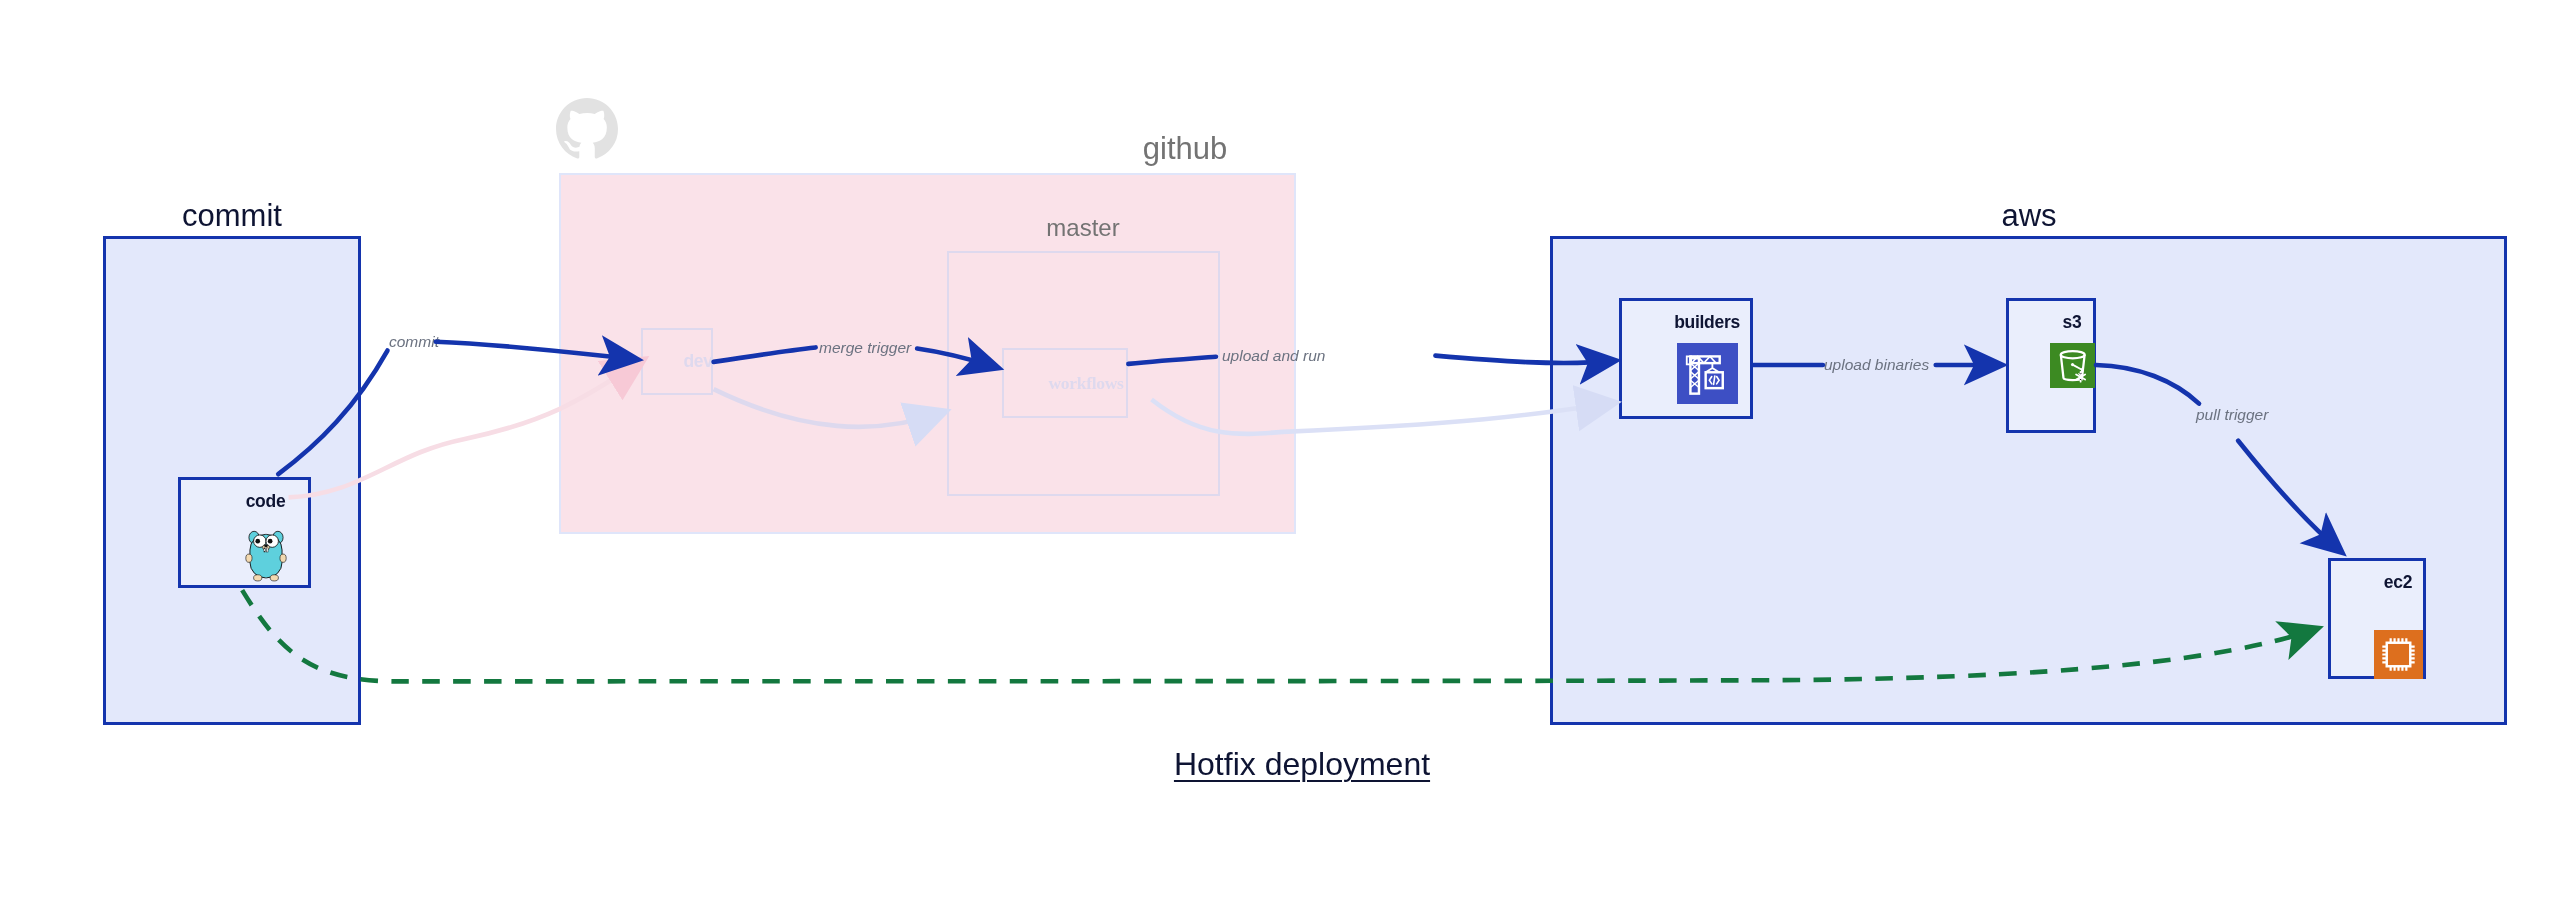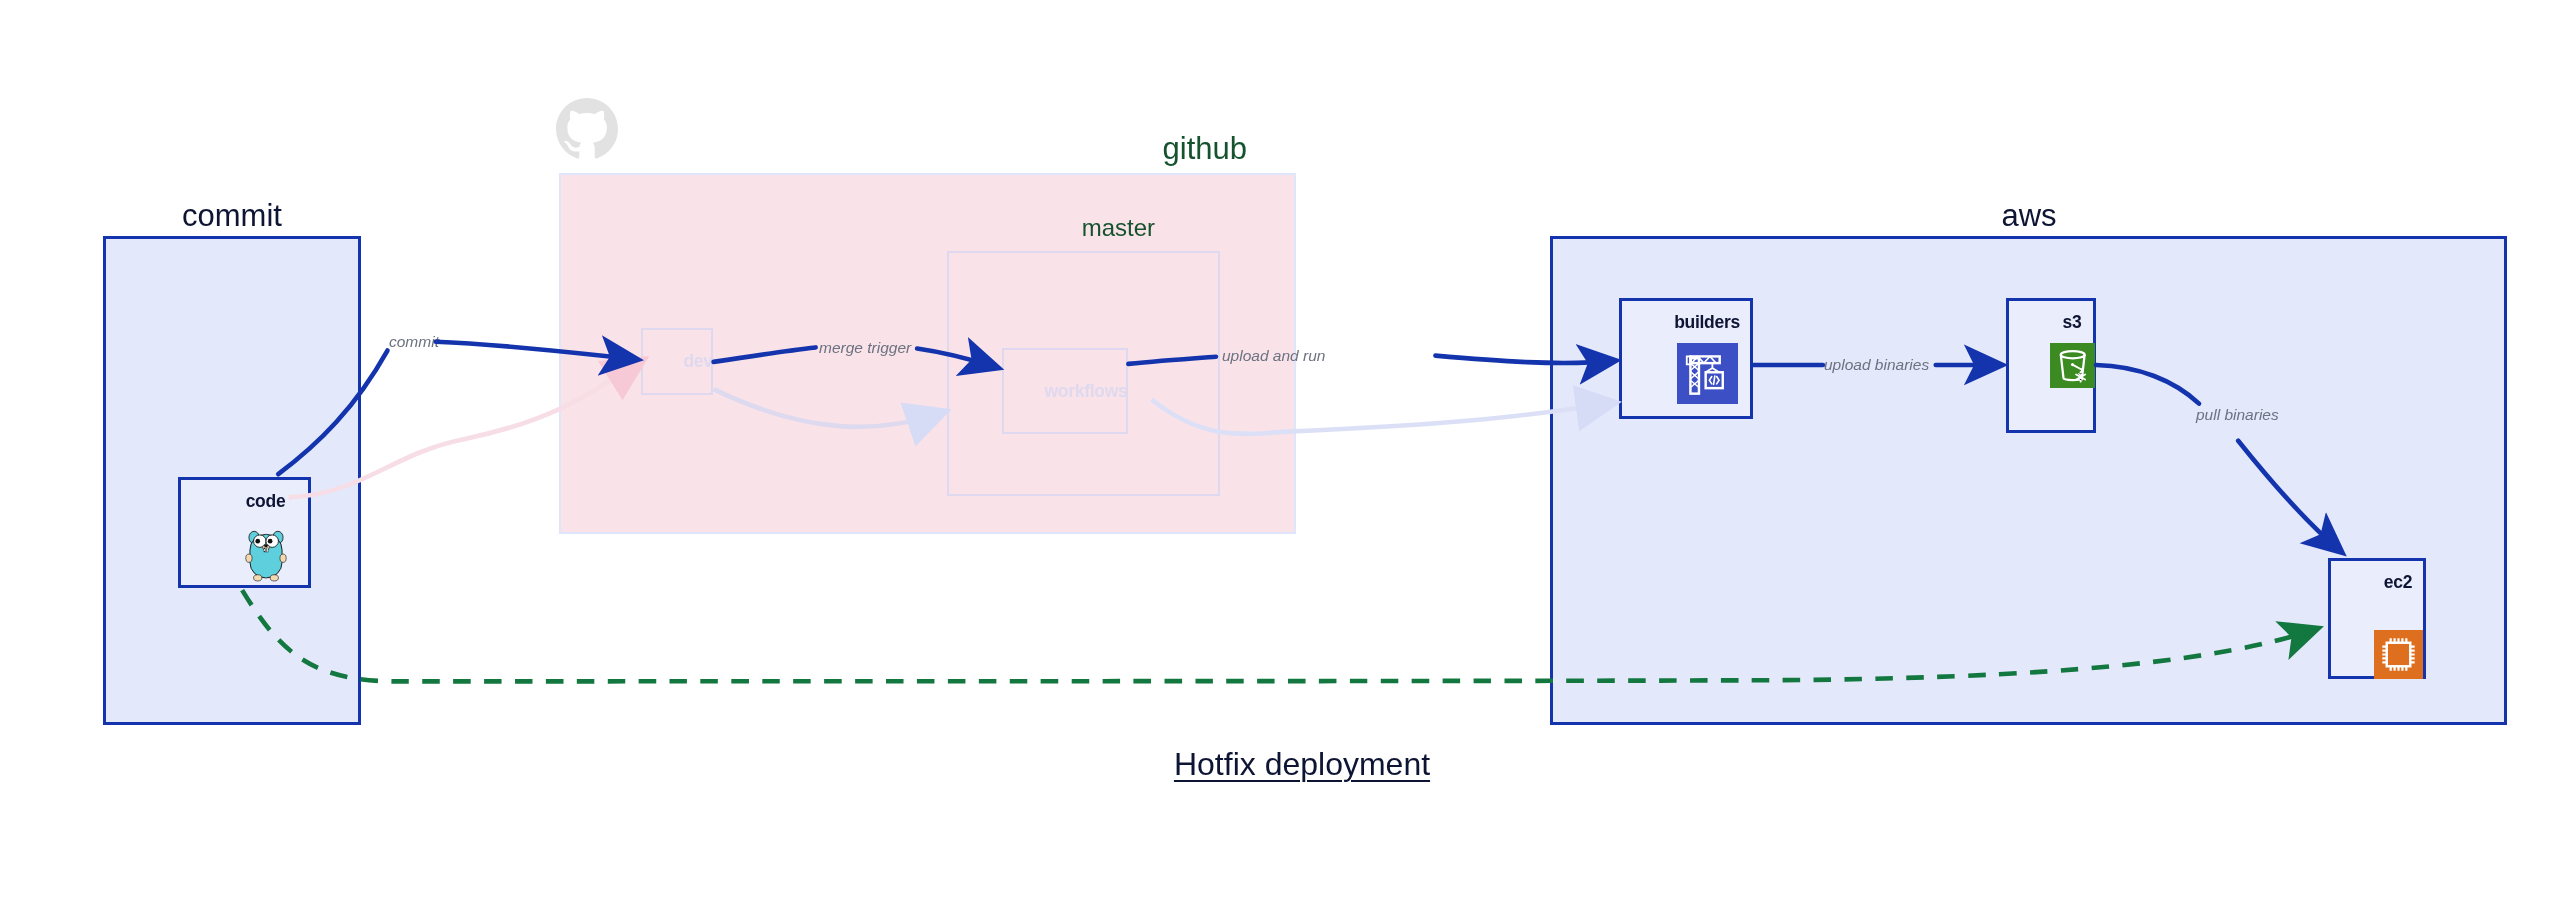--- a/index.html
+++ b/index.html
@@ -22,21 +22,21 @@
     border: 2.1px solid #dfe5fa;
     background: #fae2e9;
   }
   .cluster-label {
     position: absolute;
     font-size: 31px;
     color: #0e1433;
     white-space: nowrap;
     text-align: center;
   }
-  .cluster-label.faded { color: #14532d; text-align: right; }
+  .cluster-label.faded { color: #737373; }
 
   
   .subcluster {
     position: absolute;
     border: 2.1px solid #ded9ee;
     background: transparent;
   }
 
   
   .node {
@@ -175,21 +175,21 @@
           <rect x="46" y="50" width="3.4" height="8" fill="#fff" stroke="#111" stroke-width="0.9"></rect>
           <rect x="50.6" y="50" width="3.4" height="8" fill="#fff" stroke="#111" stroke-width="0.9"></rect>
         </svg>
       </div>
     </div>
 
     <div class="node faded" style="left:641px; top:328px; width:72px; height:67px;">
       <div class="node-label">dev</div>
     </div>
 
-    <div class="node faded" style="left:1002px; top:348px; width:126px; height:86px;">
+    <div class="node faded" style="left:1002px; top:348px; width:126px; height:70px;font-family:Liberation Serif, serif;">
       <div class="node-label">workflows</div>
     </div>
 
     <div class="node" style="left:1619px; top:298px; width:134px; height:121px;">
       <div class="node-label">builders</div>
       <div class="node-icon">
         <svg width="61" height="61" viewBox="0 0 100 100">
           <rect x="0" y="0" width="100" height="100" fill="#3d4fc4"></rect>
 
           <rect x="22" y="25" width="14" height="58" fill="none" stroke="#fff" stroke-width="4"></rect>
@@ -282,19 +282,19 @@
 
     <path d="M 470,1145 C 540,1260 600,1320 760,1322 C 1600,1322 2900,1322 3400,1320
              C 4000,1318 4320,1280 4490,1222" fill="none" stroke="#13783f" stroke-width="9" stroke-dasharray="34 26" stroke-linecap="butt" marker-end="url(#ah-green)"></path>
   </svg>
 
   <div class="label-layer">
     <div class="edge-label" style="left:389px; top:334px;">commit</div>
     <div class="edge-label" style="left:819px; top:340px;">merge trigger</div>
     <div class="edge-label" style="left:1222px; top:348px;">upload and run</div>
     <div class="edge-label" style="left:1824px; top:357px;">upload binaries</div>
-    <div class="edge-label" style="left:2196px; top:407px;">pull binaries</div>
+    <div class="edge-label" style="left:2196px; top:407px;">pull trigger</div>
   </div>
 
   <div id="diagram-title" style="top:746px;">Hotfix deployment</div>
 
 </div>
 
 
 </body></html>

